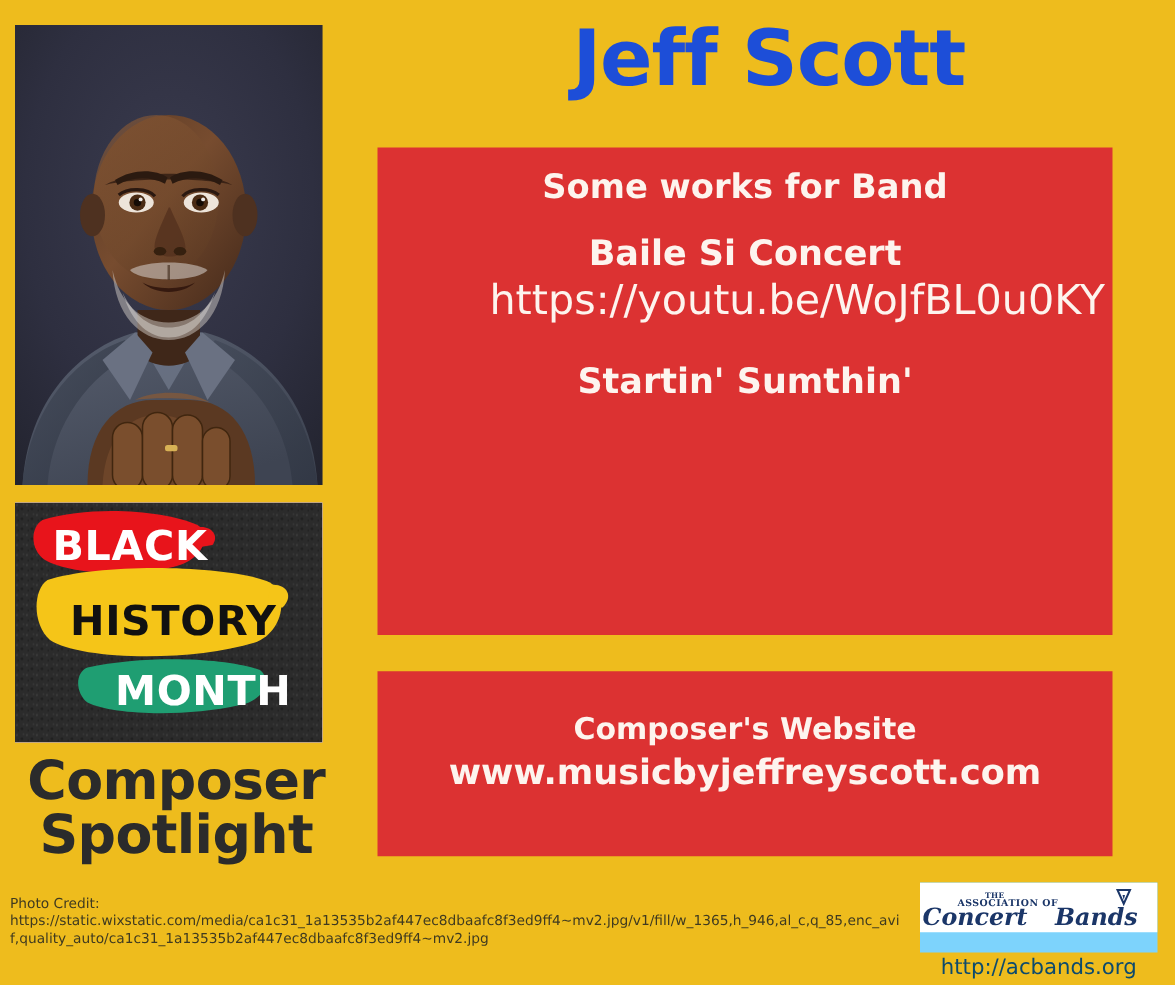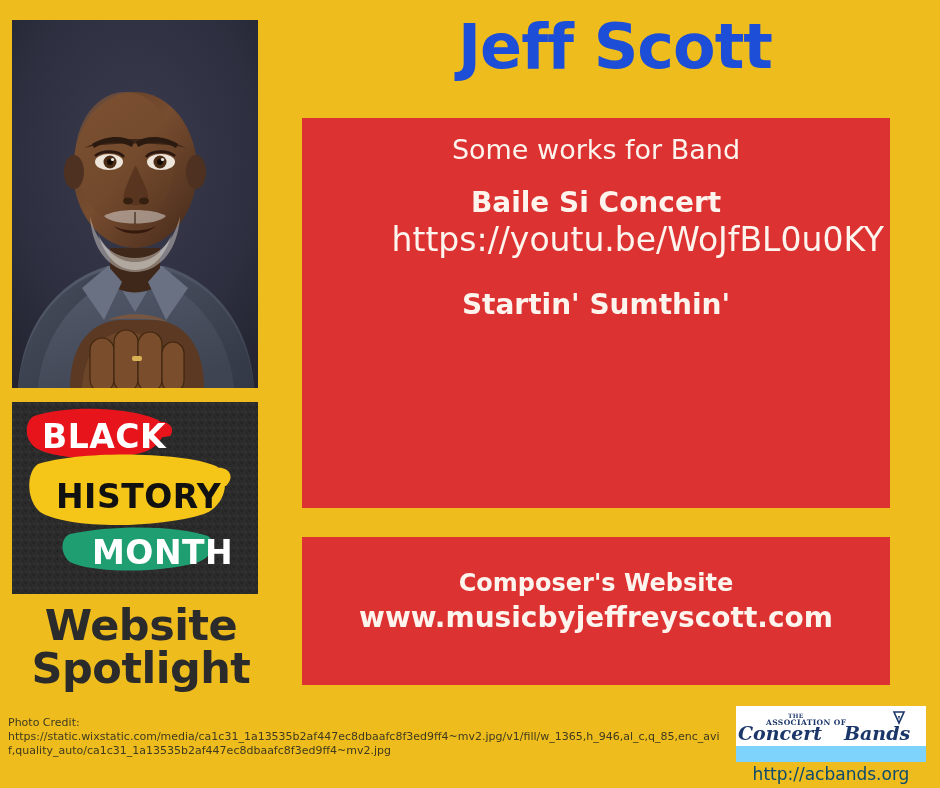--- a/index.html
+++ b/index.html
@@ -83,21 +83,21 @@
     height: 390px;
   }
   #website-block {
     left: 302px;
     top: 537px;
     width: 588px;
     height: 148px;
   }
 
   .works-heading {
-    font-weight: normal;
+    font-weight: bold;
     font-size: 27px;
     line-height: 1.1;
     margin-top: 17px;
   }
   .work-title {
     font-weight: bold;
     font-size: 28px;
     line-height: 1.15;
     margin-top: 22px;
   }
@@ -274,21 +274,21 @@
 
       <path d="M58 132 C 104 122, 168 124, 196 134 C 206 142, 200 158, 180 162 C 136 172, 78 170, 58 160 C 48 152, 48 136, 58 132 Z" fill="#1f9e72"></path>
 
       <text x="30" y="46" font-family="DejaVu Sans, sans-serif" font-size="33" font-weight="bold" fill="#ffffff" letter-spacing="0.5">BLACK</text>
       <text x="44" y="106" font-family="DejaVu Sans, sans-serif" font-size="33" font-weight="bold" fill="#111111" letter-spacing="0.5">HISTORY</text>
       <text x="80" y="162" font-family="DejaVu Sans, sans-serif" font-size="33" font-weight="bold" fill="#ffffff" letter-spacing="0.5">MONTH</text>
     </svg>
   </div>
 
   <div class="spotlight">
-    <div>Website</div>
+    <div>Composer</div>
     <div>Spotlight</div>
   </div>
 
   <div class="title">Jeff Scott</div>
 
   <div class="red-block" id="works-block">
     <div class="works-heading">Some works for Band</div>
 
     <div class="work-title">Baile Si Concert</div>
     <div class="work-url first">https://youtu.be/WoJfBL0u0KY</div>

